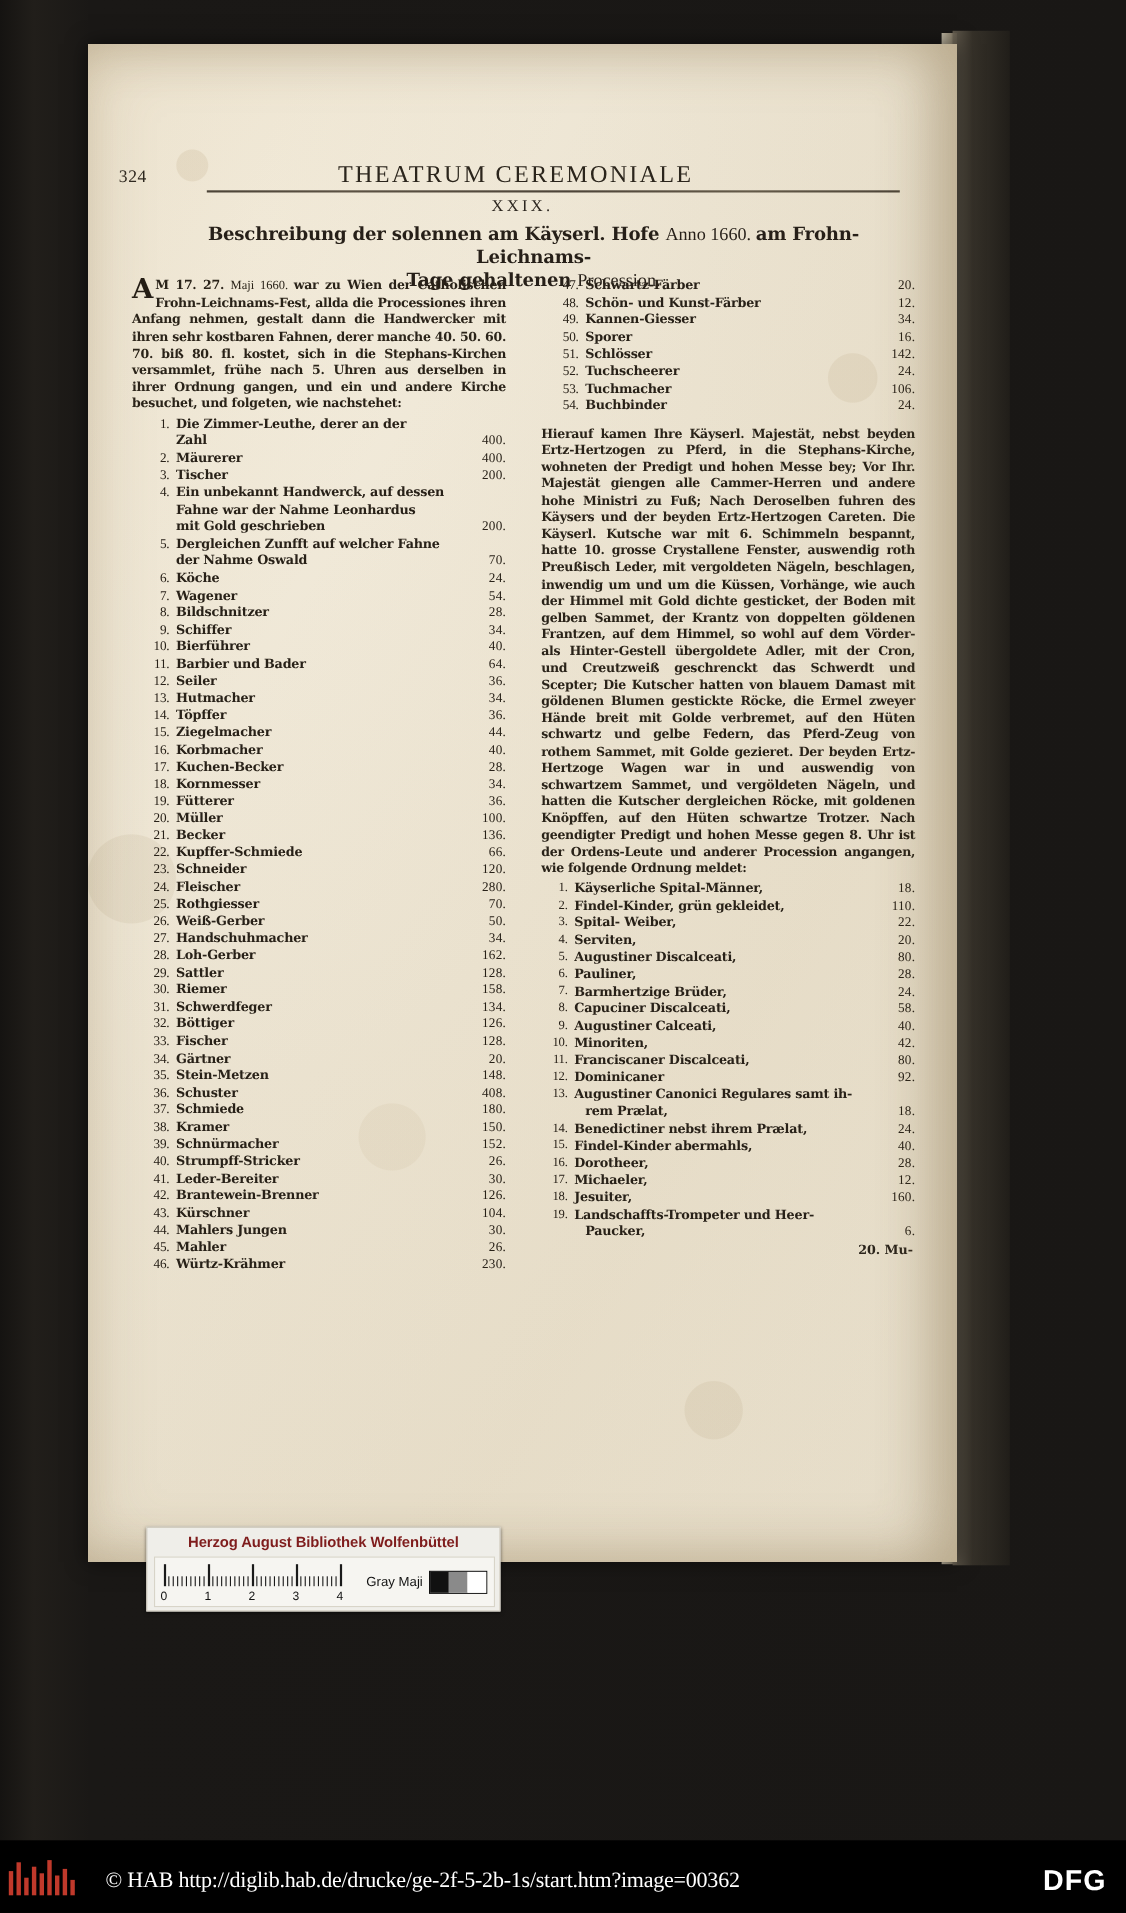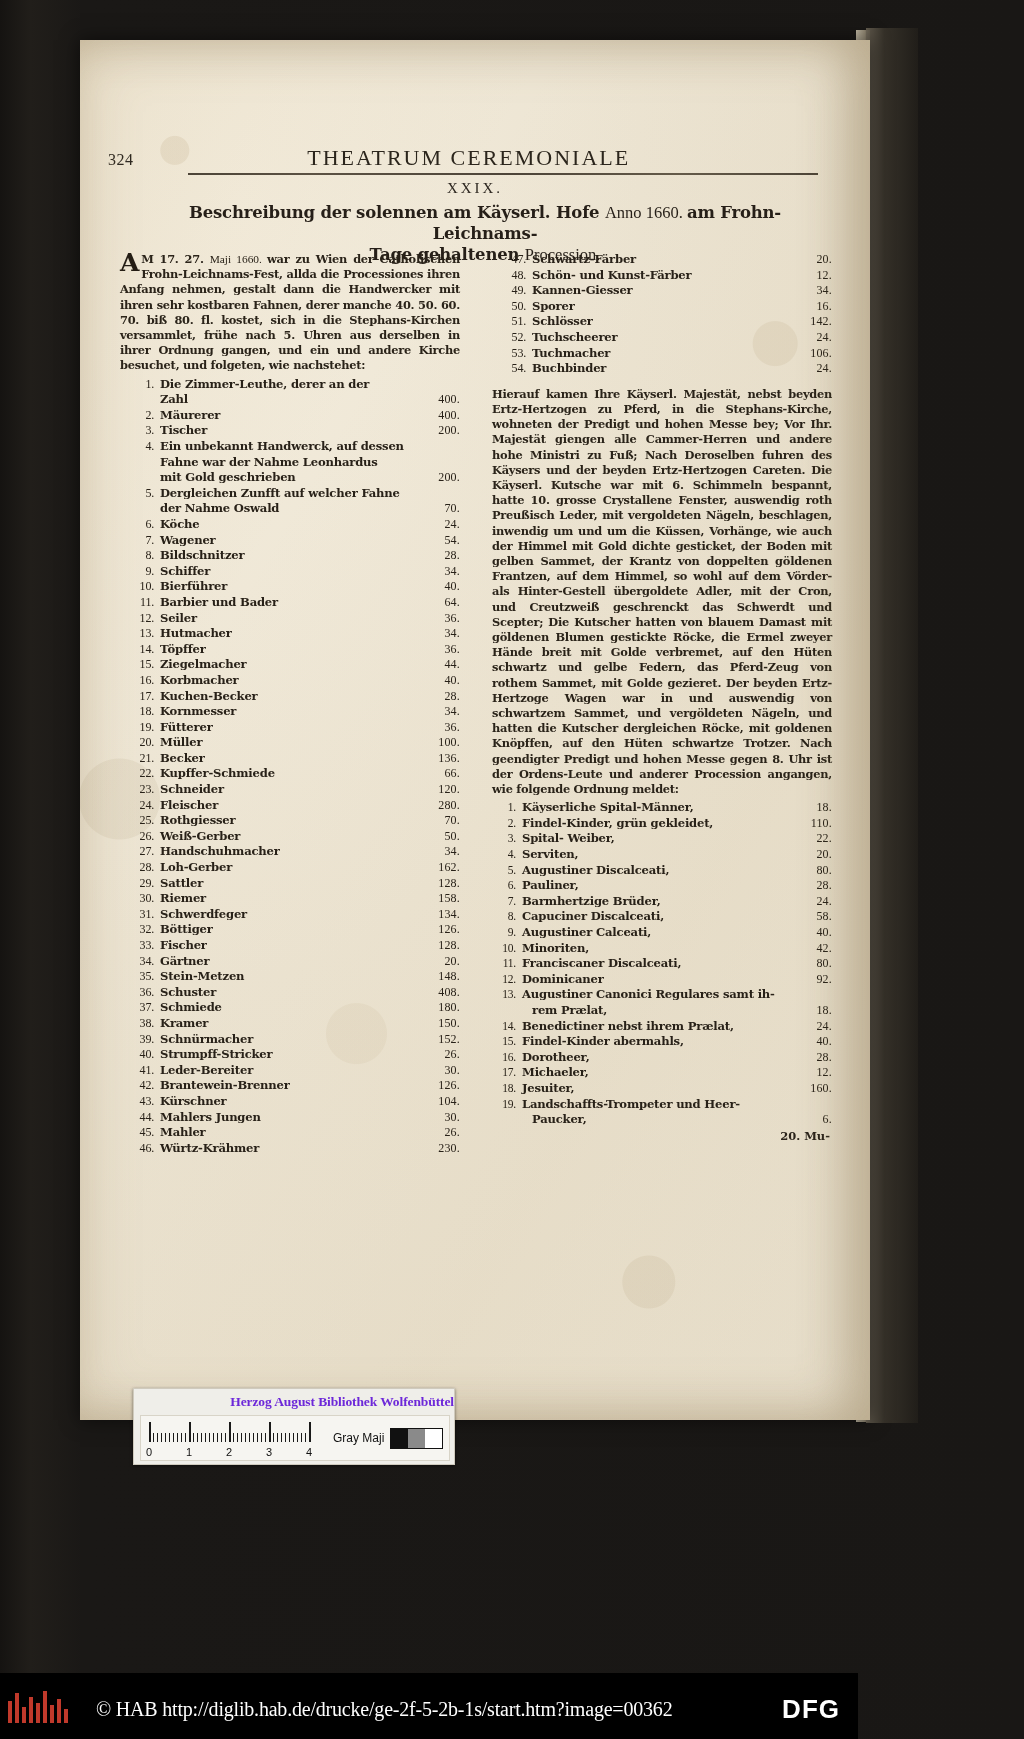--- a/index.html
+++ b/index.html
@@ -153,22 +153,22 @@
     font-family:"DejaVu Serif",serif;font-weight:700;font-size:11.5px;color:#2b241b;
   }
 
   
   #lib-label{
     position:absolute;left:133px;top:1388px;width:320px;height:75px;
     background:#efeee9;border:1px solid #cfcabd;
     box-shadow:0 1px 3px rgba(0,0,0,.5);
   }
   #lib-name{
-    text-align:right;font-family:Liberation Serif, serif;font-weight:700;
-    font-size:13.5px;color:#6d28d9;padding-top:5px;letter-spacing:-.1px;
+    text-align:center;font-family:Liberation Sans, sans-serif;font-weight:700;
+    font-size:13.5px;color:#7f1d1d;padding-top:5px;letter-spacing:-.1px;
   }
   #lib-ruler{
     position:absolute;left:6px;top:26px;width:308px;height:44px;
     background:#f6f5f1;border:1px solid #d8d4c8;
     display:flex;align-items:center;
   }
   #ruler-ticks{position:relative;width:178px;height:40px;margin-left:8px;}
   .tick{position:absolute;bottom:16px;width:1px;background:#1a1a1a;}
   .tick.major{height:20px;width:1.6px;}
   .tick.minor{height:9px;}
@@ -178,21 +178,21 @@
   }
   #gray-scale-text{
     font-family:"Liberation Sans",sans-serif;font-size:12px;color:#111;
     margin-left:6px;white-space:nowrap;
   }
   #gray-swatches{display:flex;margin-left:6px;border:1px solid #111;}
   #gray-swatches span{width:17px;height:19px;display:block;}
 
   
   #footer-bar{
-    position:absolute;left:0;bottom:0;width:858px;height:66px;
+    position:absolute;left:0;bottom:0;width:1024px;height:66px;
     background:#000;
   }
   #film-strip{
     position:absolute;left:8px;bottom:16px;width:60px;height:34px;
     display:flex;gap:3px;align-items:flex-end;
   }
   #film-strip i{display:block;width:4px;background:#c0392b;}
   #copyright{
     position:absolute;left:96px;bottom:18px;
     color:#fff;font-family:"Liberation Serif",serif;font-size:20px;

